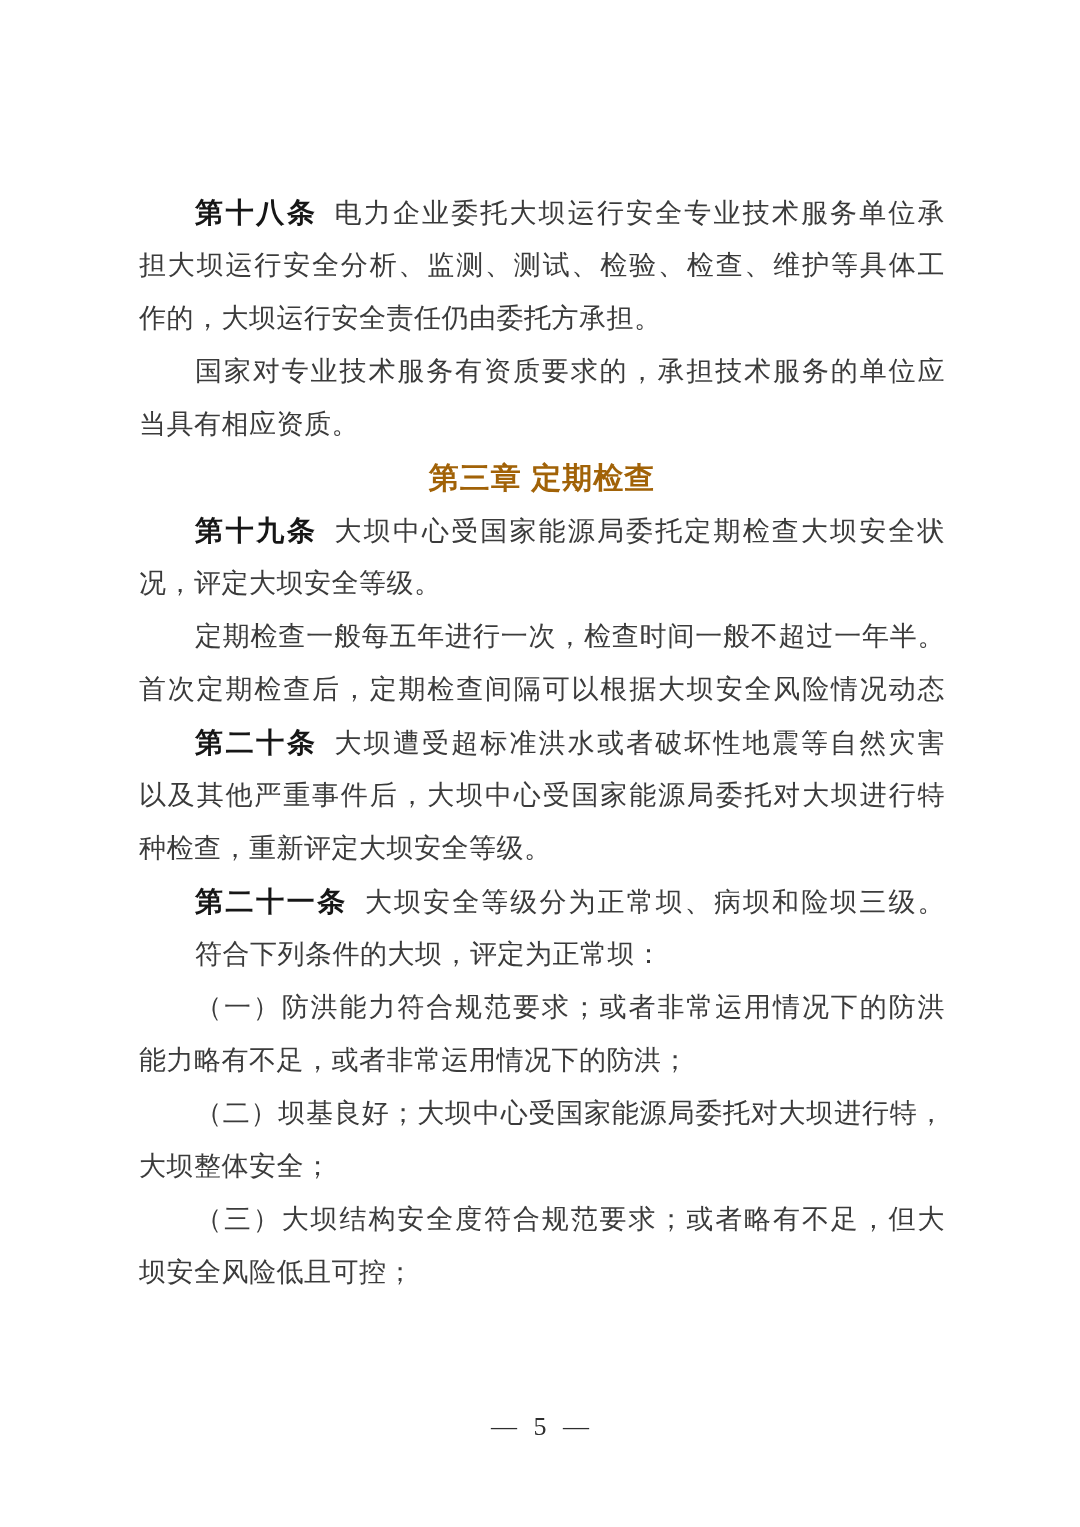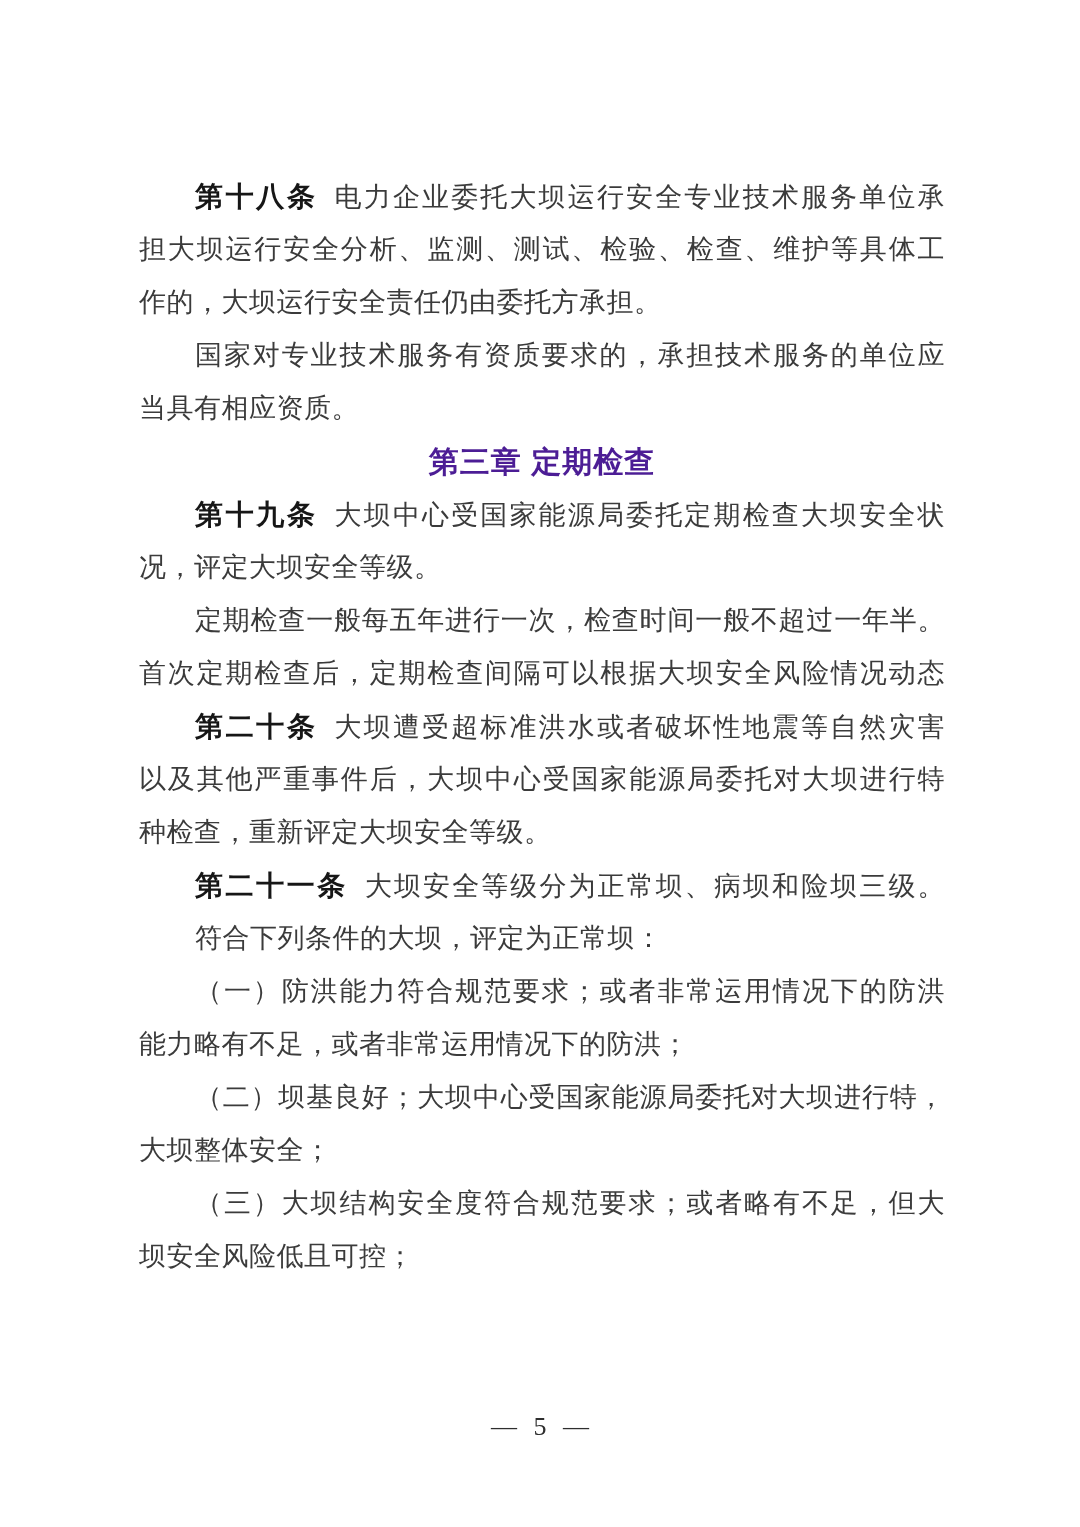--- a/index.html
+++ b/index.html
@@ -7,21 +7,21 @@
     position: relative;
     width: 1080px;
     height: 1527px;
     background: #ffffff;
     font-family: "Liberation Serif", serif;
     overflow: hidden;
   }
   .content {
     position: absolute;
     left: 139px;
-    top: 170px;
+    top: 186px;
     width: 806px;
   }
   .line {
     height: 53px;
     line-height: 53px;
     font-size: 27px;
     color: #3b3b3b;
     letter-spacing: 0.5px;
   }
   
@@ -47,21 +47,21 @@
     margin-right: 17px;
     letter-spacing: 1px;
   }
   
   .chapter {
     text-align: right;
     text-align-last: center;
     font-family: "Liberation Sans", sans-serif;
     font-weight: 700;
     font-size: 30px;
-    color: #4c1d95;
+    color: #a16207;
     text-indent: 0;
     letter-spacing: 1px;
   }
   .footer {
     position: absolute;
     top: 1405px;
     left: 0;
     width: 1080px;
     height: 44px;
     line-height: 44px;

